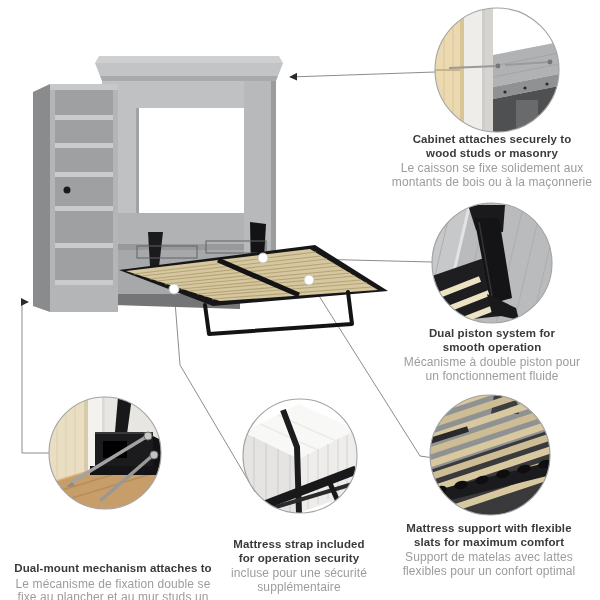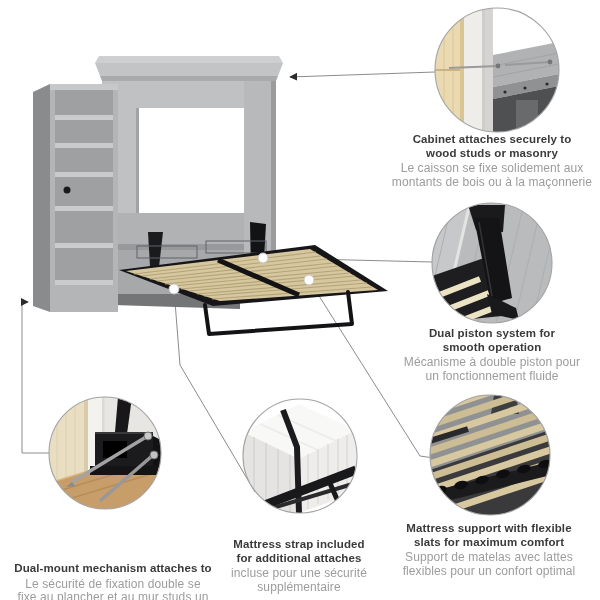--- a/index.html
+++ b/index.html
@@ -280,30 +280,30 @@
       <div>Mécanisme à double piston pour</div>
       <div>un fonctionnement fluide</div>
     </div>
   </div>
 
   <div class="caption" style="left:3px;top:522px;width:220px;margin-top:40px;">
     <div class="cap-title">
       <div>Dual-mount mechanism attaches to</div>
     </div>
     <div class="cap-sub">
-      <div>Le sécurité de fixation double se</div>
+      <div>Le mécanisme de fixation double se</div>
       <div>fixe au plancher et au mur studs un</div>
       <div>maximum de stabilité</div>
     </div>
   </div>
 
   <div class="caption" style="left:199px;top:522px;width:200px;margin-top:16px;">
     <div class="cap-title">
       <div>Mattress strap included</div>
-      <div>for additional attaches</div>
+      <div>for operation security</div>
     </div>
     <div class="cap-sub">
       <div>incluse pour une sécurité</div>
       <div>supplémentaire</div>
     </div>
   </div>
 
   <div class="caption" style="left:369px;top:522px;width:240px;">
     <div class="cap-title">
       <div>Mattress support with flexible</div>

